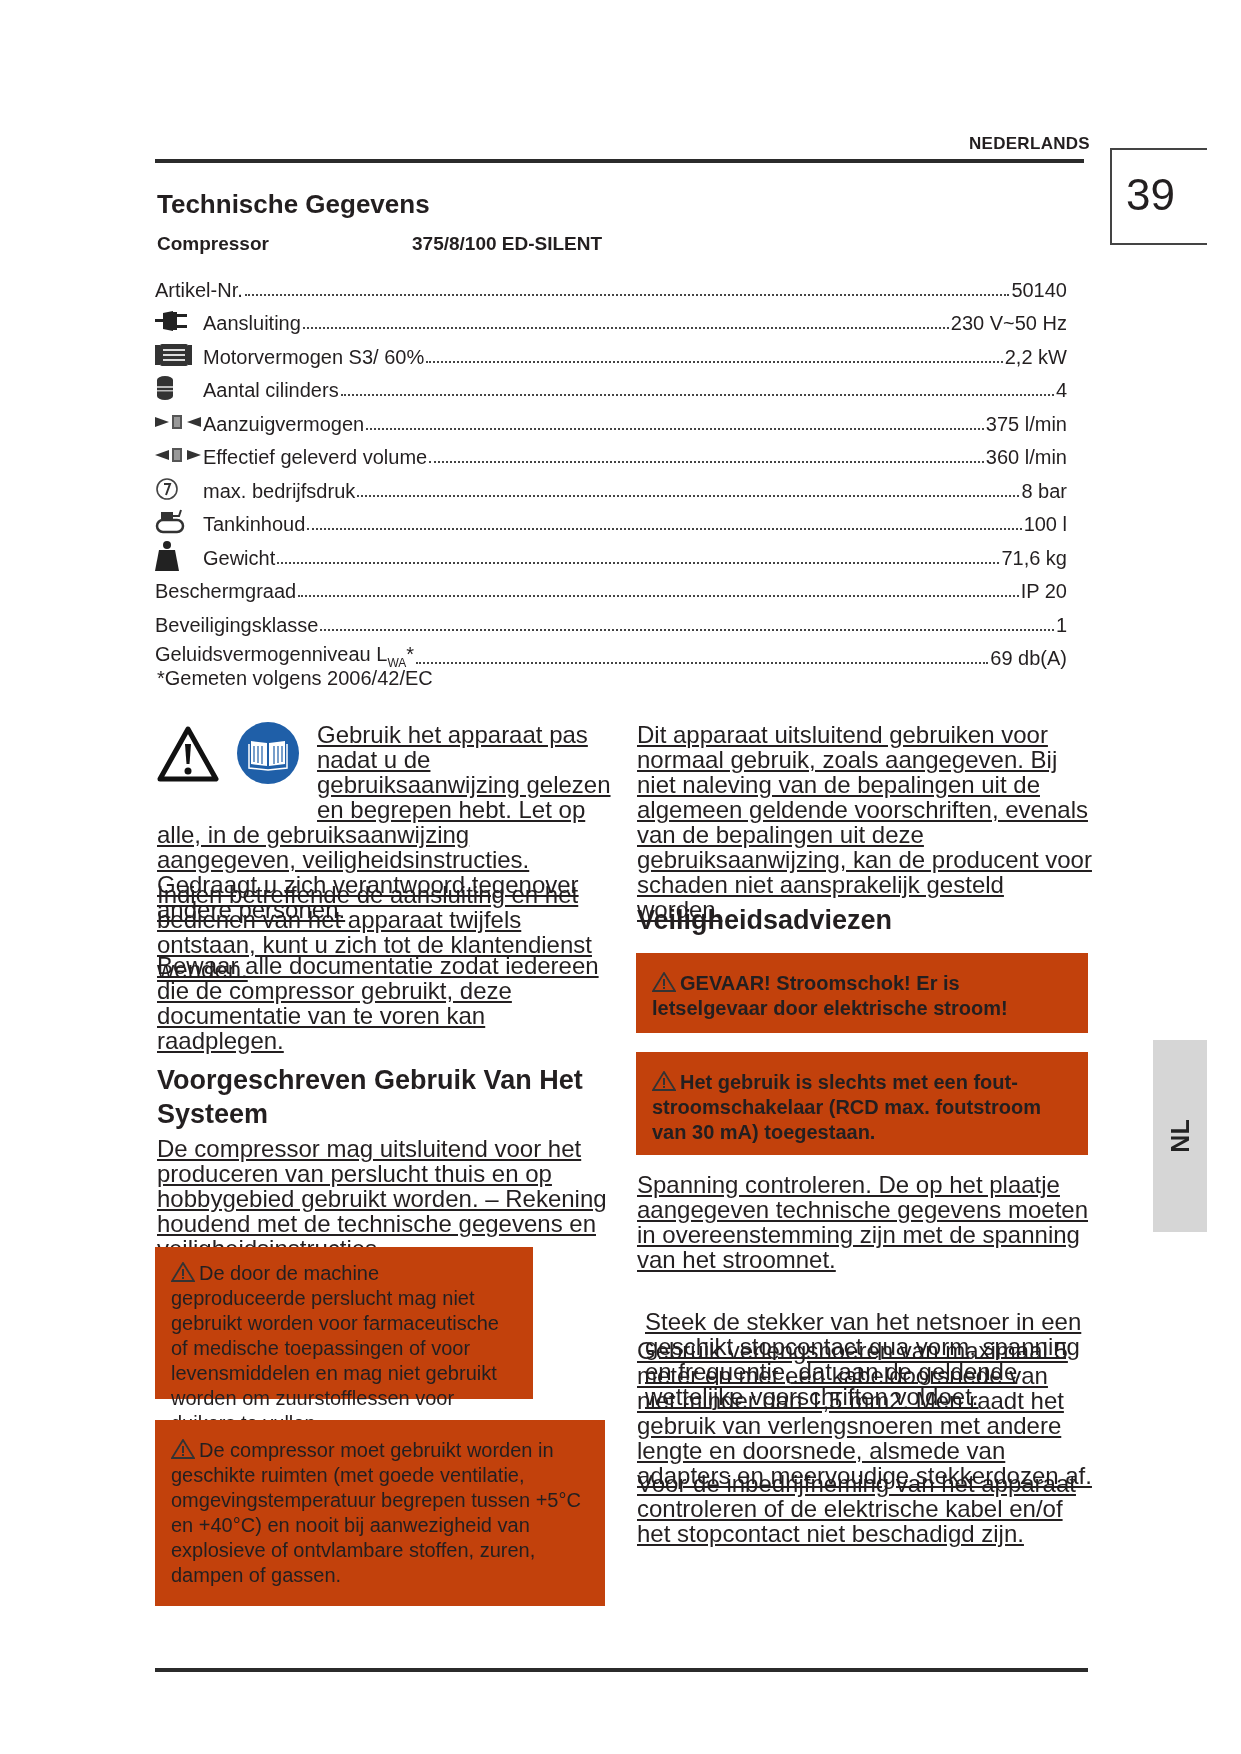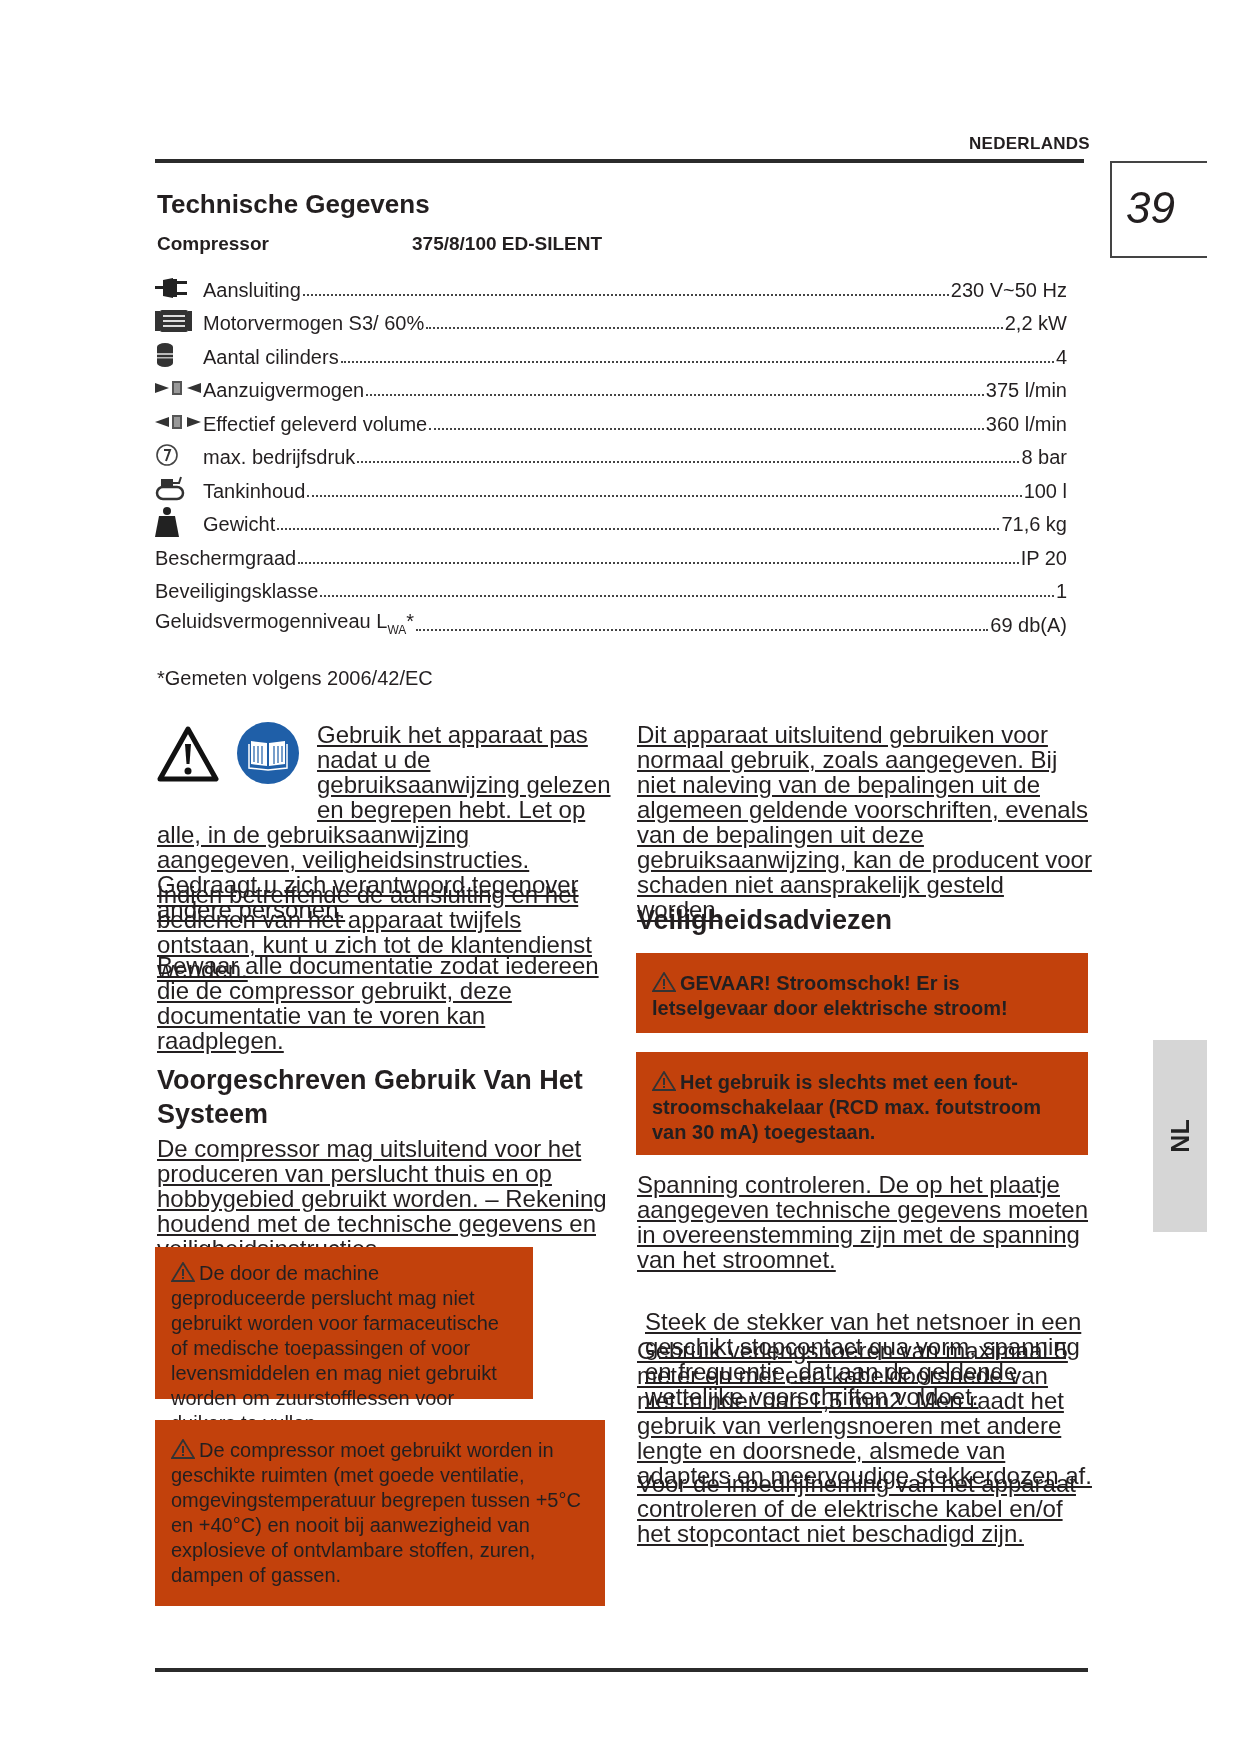--- a/index.html
+++ b/index.html
@@ -1,21 +1,21 @@
 <!DOCTYPE html>
 <html><head>
 <meta charset="utf-8">
 <style>
   html, body { margin:0; padding:0; background:#ffffff; }
   body { width:1241px; height:1754px; position:relative; overflow:hidden;
          font-family:"Liberation Sans", "DejaVu Sans", sans-serif; color:#231f20; }
   .abs { position:absolute; }
   .lang-header { left:880px; top:134px; width:210px; text-align:right; font-weight:bold; font-size:17px; letter-spacing:0.3px; }
   .top-rule { left:155px; top:159px; width:929px; height:4px; background:#2b2b2b; }
-  .page-box { left:1110px; top:161px; width:95px; height:93px; border-top:2px solid #444; border-left:2px solid #444; border-bottom:2px solid #444;font-style:italic; }
+  .page-box { left:1110px; top:148px; width:95px; height:93px; border-top:2px solid #444; border-left:2px solid #444; border-bottom:2px solid #444; }
   .page-num { position:absolute; left:14px; top:20px; font-size:44px; color:#231f20; }
   .side-tab { left:1153px; top:1040px; width:54px; height:192px; background:#d6d6d6; }
   .side-tab span { position:absolute; left:50%; top:50%; transform:translate(-50%,-50%) rotate(-90deg); font-weight:bold; font-size:25px; color:#222; }
   .bottom-rule { left:155px; top:1668px; width:933px; height:4px; background:#2b2b2b; }
 
   .title { left:157px; top:189px; font-size:26px; font-weight:bold; }
   .compressor-label { left:157px; top:233px; font-size:19px; font-weight:bold; }
   .model { left:412px; top:233px; font-size:19px; font-weight:bold; }
 
   .specs { left:155px; top:268px; width:912px; }
@@ -46,20 +46,25 @@
 <div class="abs side-tab">
   <span>NL</span>
 </div>
 
 <div class="abs title">Technische Gegevens</div>
 <div class="abs compressor-label">Compressor</div>
 <div class="abs model">375/8/100 ED-SILENT</div>
 
 <div class="abs specs">
   <div class="spec-row">
+    <span class="lab">Artikel-Nr.</span>
+    <span class="dots"></span>
+    <span class="val">50140</span>
+  </div>
+  <div class="spec-row">
     <span class="ico">
       <svg width="40" height="24" viewBox="0 0 40 24">
           <rect x="0" y="10" width="8" height="3" fill="#222"></rect>
           <path d="M8 4 L18 2 L18 22 L8 20 Z" fill="#222"></path>
           <rect x="18" y="3" width="4" height="18" fill="#222"></rect>
           <rect x="22" y="5" width="10" height="3" fill="#222"></rect>
           <rect x="22" y="16" width="10" height="3" fill="#222"></rect>
         </svg>
     </span>
     <span class="lab">Aansluiting</span>

